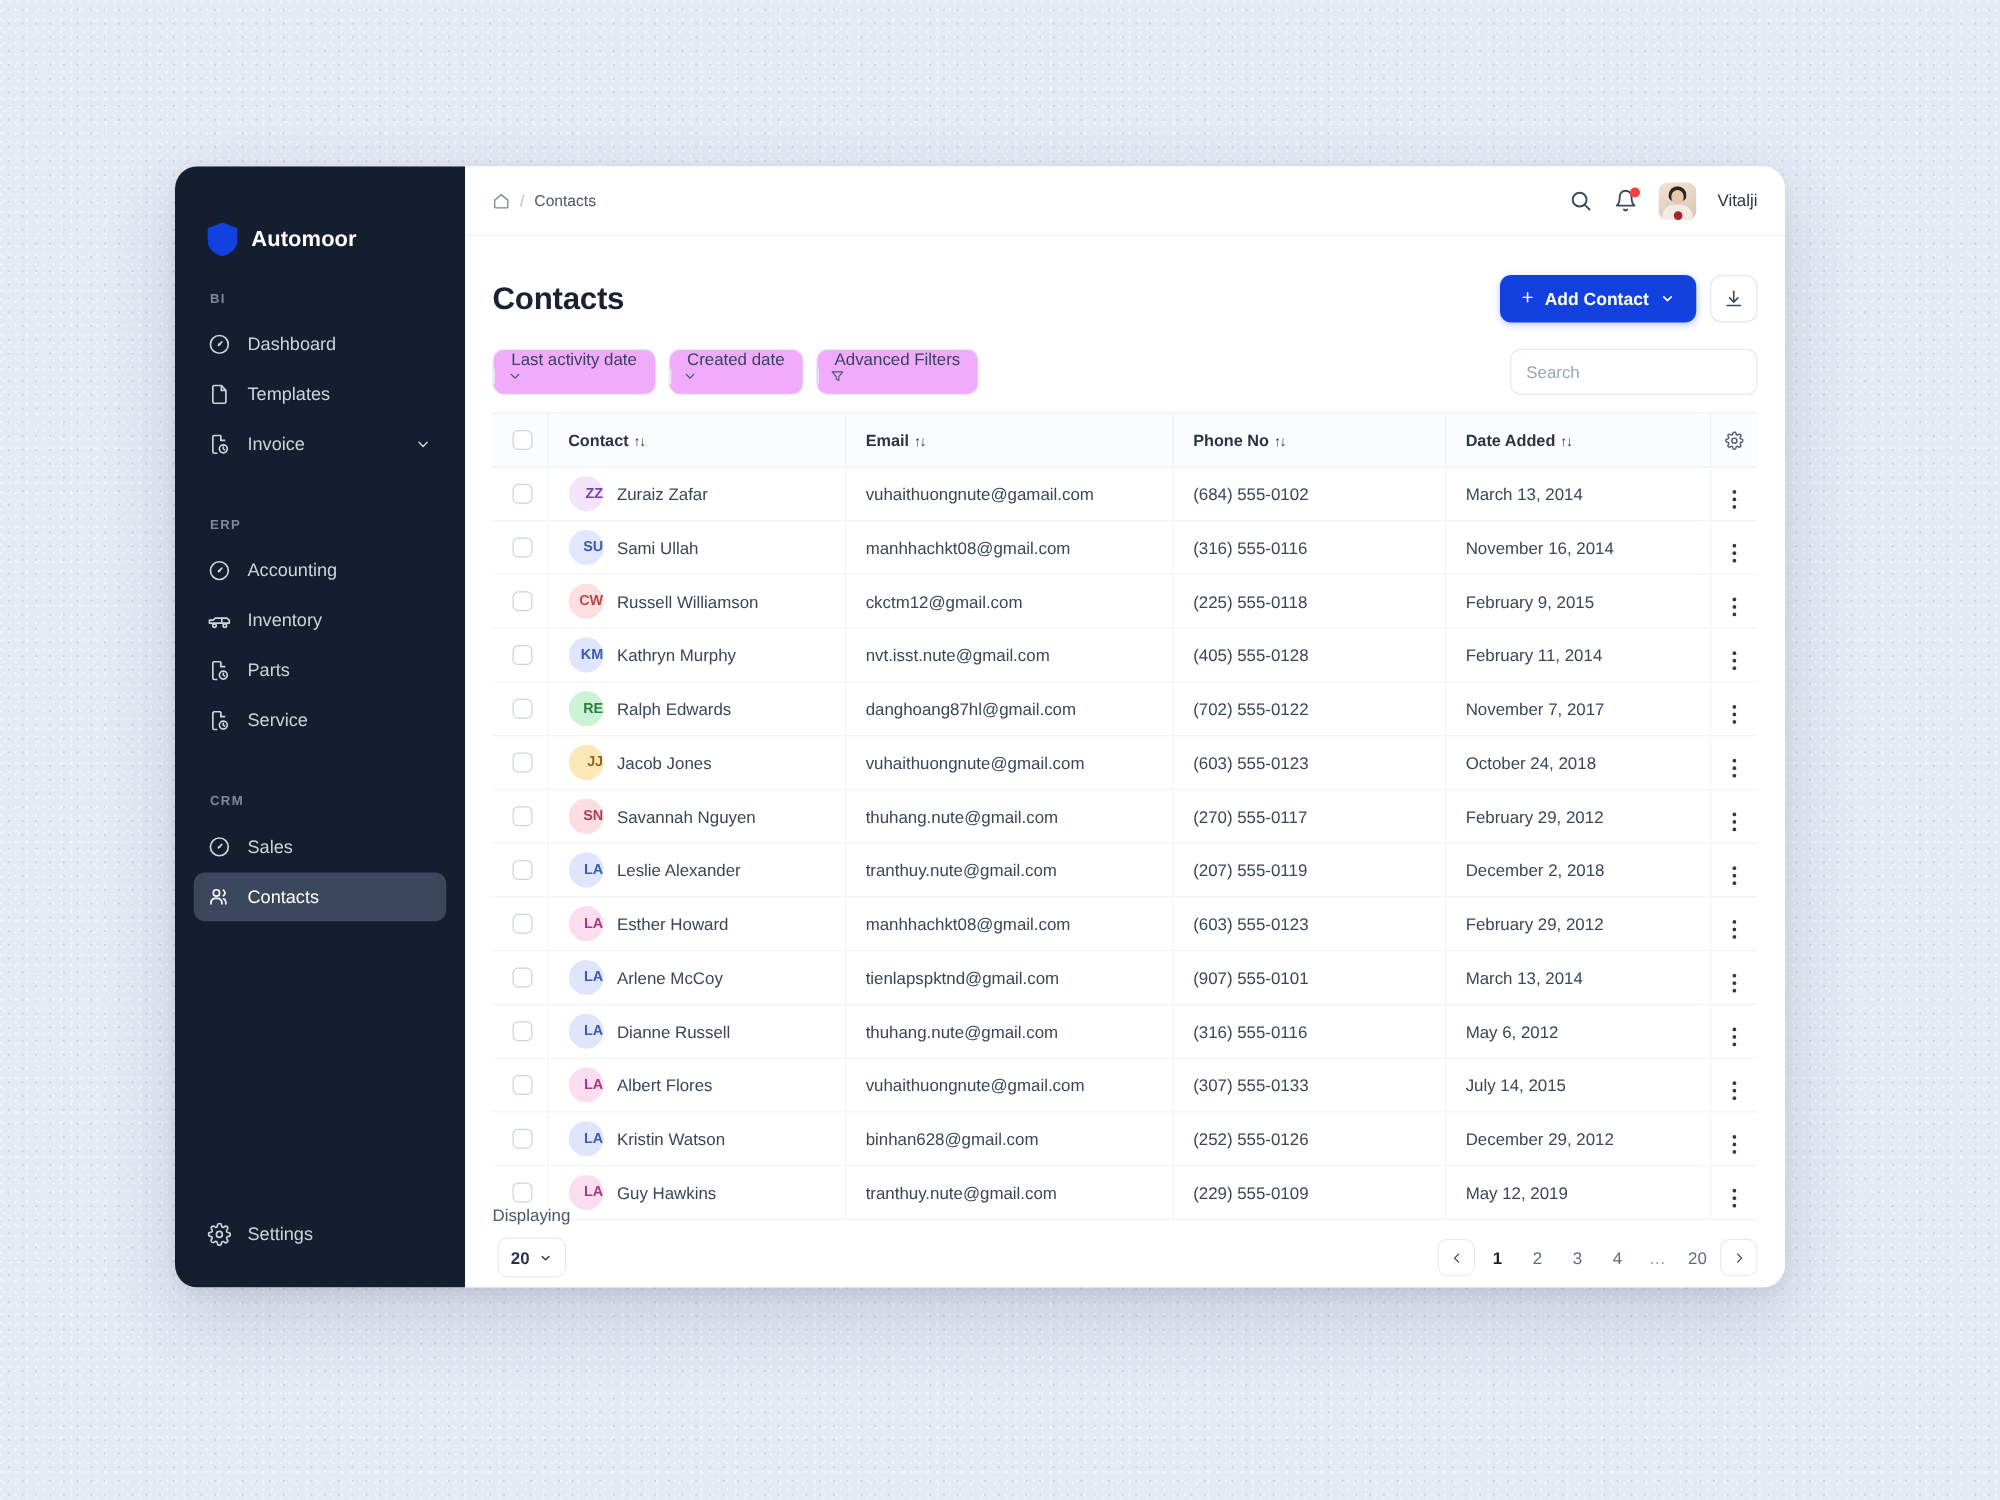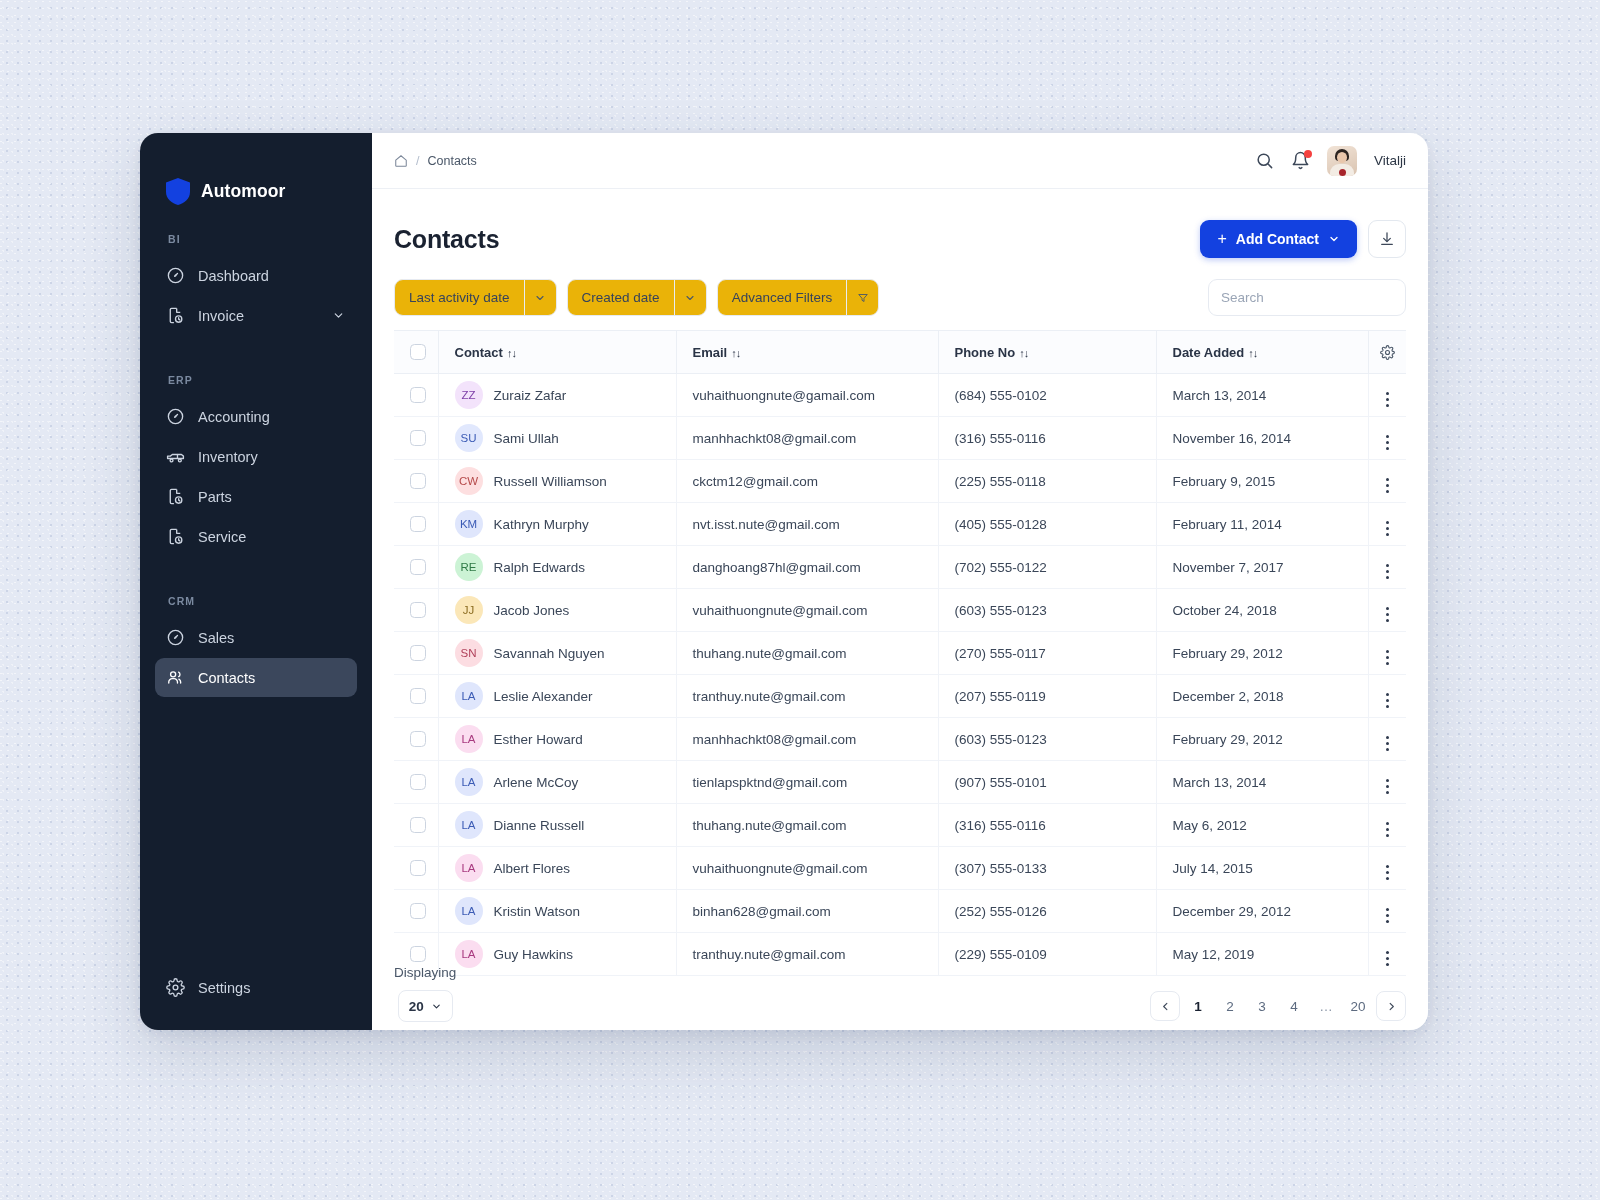--- a/index.html
+++ b/index.html
@@ -122,22 +122,22 @@
     border-radius: 9px; display: flex; align-items: center; justify-content: center;
     cursor: pointer;
   }
 
   .toolbar {
     display: flex; align-items: center;
     padding: 16px 22px 14px 22px; flex-shrink: 0;
   }
   .pill {
     display: flex; align-items: stretch; height: 37px;
-    border: 1px solid #e6eaf1; border-radius: 9px; background: #eab308;
-    margin-right: 10px; overflow: hidden;
+    border: 1px solid #e6eaf1; border-radius: 9px; background: #f0abfc;
+    margin-right: 10px; overflow: hidden; flex-direction: column;
   }
   .pill-label {
     display: flex; align-items: center; padding: 0 14px;
     font-size: 13.5px; color: #37435a; cursor: pointer; white-space: nowrap;
   }
   .pill-split {
     display: flex; align-items: center; justify-content: center;
     width: 32px; border-left: 1px solid #e9edf3; cursor: pointer;
   }
   .pill-split svg { width: 12px; height: 12px; }
@@ -174,22 +174,22 @@
   tbody td {
     height: 43px; font-size: 13.5px; color: #3a4658; padding: 0 16px;
     white-space: nowrap; overflow: hidden; text-overflow: ellipsis;
   }
   tbody td.c-contact { border-left: 1px solid #f0f3f8; padding-left: 16px; }
   tbody td.c-email, tbody td.c-phone, tbody td.c-date { border-left: 1px solid #f0f3f8; }
   tbody td.c-menu { border-left: 1px solid #f0f3f8; text-align: center; padding: 0; }
   .cell-contact { display: flex; align-items: center; gap: 11px; }
   .av-init {
     width: 28px; height: 28px; border-radius: 50%;
-    display: flex; align-items: center; justify-content: center;
-    font-size: 11.5px; font-weight: 400; flex-shrink: 0;
+    display: flex; align-items: center; justify-content: flex-end;
+    font-size: 11.5px; font-weight: 700; flex-shrink: 0;
   }
   .cbox {
     width: 16px; height: 16px; border: 1.4px solid #ccd4e0;
     border-radius: 4.5px; background: #fff; cursor: pointer; display: block;
   }
   .dots { display: inline-flex; flex-direction: column; gap: 2.5px; cursor: pointer; align-items: center; }
   .dots i { width: 3.2px; height: 3.2px; border-radius: 50%; background: #2f3a4d; display: block; }
   .gear-ic { width: 15px; height: 15px; display: inline-block; vertical-align: middle; }
 
   
@@ -234,20 +234,27 @@
     <div id="nav-groups">
         <div class="nav-group">
           <div class="nav-label">BI</div>
           <div class="nav-item">
             <svg class="ico" viewBox="0 0 24 24" fill="none" stroke="#ccd4e0" stroke-width="1.7">
               <circle cx="12" cy="12" r="9"></circle>
               <path d="M14.5 9.5 11 13" stroke-linecap="round"></path>
               <circle cx="12" cy="12" r="1.2" fill="#ccd4e0" stroke="none"></circle>
             </svg>
             <span>Dashboard</span>
+          </div>
+          <div class="nav-item">
+            <svg class="ico" viewBox="0 0 24 24" fill="none" stroke="#ccd4e0" stroke-width="1.7">
+              <path d="M14 3H7a1.6 1.6 0 0 0-1.6 1.6v14.8A1.6 1.6 0 0 0 7 21h10a1.6 1.6 0 0 0 1.6-1.6V8z" stroke-linejoin="round"></path>
+              <polyline points="14 3 14 8 18.6 8" stroke-linejoin="round"></polyline>
+            </svg>
+            <span>Templates</span>
           </div>
           <div class="nav-item">
             <svg class="ico" viewBox="0 0 24 24" fill="none" stroke="#ccd4e0" stroke-width="1.7">
               <path d="M13.5 3H7a1.6 1.6 0 0 0-1.6 1.6v14.8A1.6 1.6 0 0 0 7 21h3" stroke-linejoin="round"></path>
               <polyline points="13.5 3 13.5 8 18 8" stroke-linejoin="round"></polyline>
               <circle cx="16" cy="16.5" r="4"></circle>
               <path d="M16 14.7v1.9l1.3.9" stroke-linecap="round"></path>
             </svg>
             <span>Invoice</span>
             <svg class="chev" viewBox="0 0 24 24" fill="none" stroke="#ccd4e0" stroke-width="2.2">

